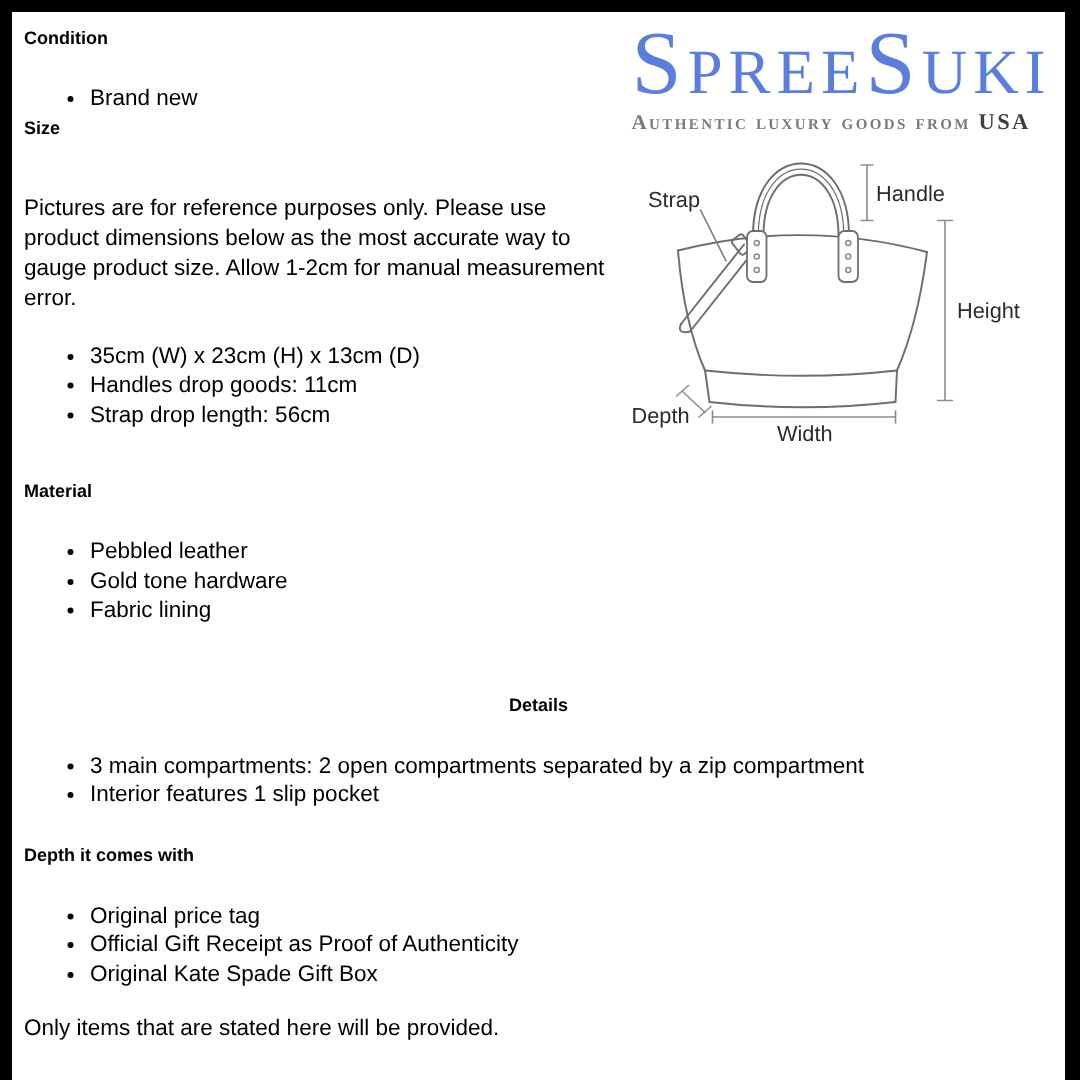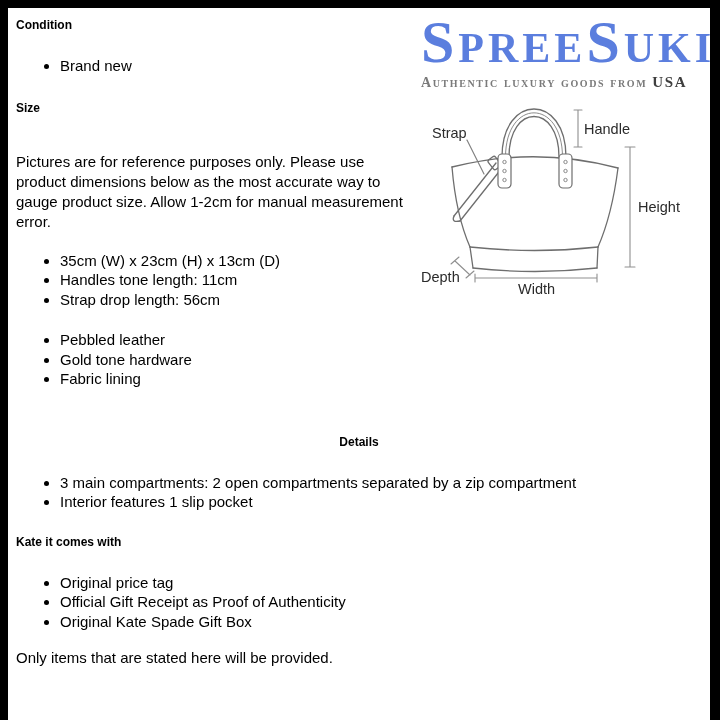--- a/index.html
+++ b/index.html
@@ -8,37 +8,37 @@
     font-family: "Liberation Sans", "DejaVu Sans", sans-serif;
     font-size: 15px; color: #000;
   }
   .page {
     position: absolute; inset: 0; background: #fff; box-sizing: border-box;
     border-left: 8px solid #000; border-top: 8px solid #000; border-right: 10px solid #000;
   }
   .content { margin: 8px; }
   h3 { font-size: 12px; font-weight: bold; margin: 0; line-height: 19px; color: #000; }
   .h-condition { margin-top: 6px; }
-  .h-size      { margin-top: 23px; }
+  .h-size      { }
   .h-material  { margin-top: 32px; }
   .h-details   { margin-top: 44px; text-align: center; }
   .h-comes     { margin-top: 21px; }
   ul { margin: 21px 0 0 0; padding-left: 44px; }
   ul.tight { margin-top: 19px; }
   li { line-height: 19.5px; }
   .para { margin: 34px 0 0 0; line-height: 20px; max-width: 392px; }
   .footer-note { margin: 17px 0 0 0; line-height: 20px; }
 
   .brand {
     position: absolute; left: 413px; top: 4px; width: 289px;
     overflow: hidden; white-space: nowrap;
   }
   .logo-word {
     font-family: "Liberation Serif", "DejaVu Serif", serif;
-    font-variant: small-caps; font-weight: bold;
+    font-variant: small-caps; font-weight: normal;
     font-size: 60px; line-height: 60px; letter-spacing: 4px;
     color: #5b7ede;
   }
   .logo-tagline {
     font-family: Liberation Serif, serif;
     font-variant: small-caps; font-weight: bold;
     font-size: 14px; letter-spacing: 1.6px; color: #7a7a7a; margin-top: 2px;
   }
   .logo-tagline .usa { color: #3f3f3f; font-size: 15px; }
 
@@ -118,43 +118,44 @@
       <ul>
         <li>Brand new</li>
       </ul>
     </section>
 
     <section>
       <h3 class="h-size">Size</h3>
       <p class="para">Pictures are for reference purposes only. Please use product dimensions below as the most accurate way to gauge product size. Allow 1-2cm for manual measurement error.</p>
       <ul class="tight">
         <li>35cm (W) x 23cm (H) x 13cm (D)</li>
-        <li>Handles tone length: 11cm</li>
+        <li>Handles drop goods: 11cm</li>
         <li>Strap drop length: 56cm</li>
       </ul>
     </section>
 
     <section>
+      <h3 class="h-material">Material</h3>
       <ul>
         <li>Pebbled leather</li>
         <li>Gold tone hardware</li>
         <li>Fabric lining</li>
       </ul>
     </section>
 
     <section>
       <h3 class="h-details">Details</h3>
       <ul>
         <li>3 main compartments: 2 open compartments separated by a zip compartment</li>
         <li>Interior features 1 slip pocket</li>
       </ul>
     </section>
 
     <section>
-      <h3 class="h-comes">Kate it comes with</h3>
+      <h3 class="h-comes">Depth it comes with</h3>
       <ul>
         <li>Original price tag</li>
         <li>Official Gift Receipt as Proof of Authenticity</li>
         <li>Original Kate Spade Gift Box</li>
       </ul>
     </section>
 
     <p class="footer-note">Only items that are stated here will be provided.</p>
 
   </div>

